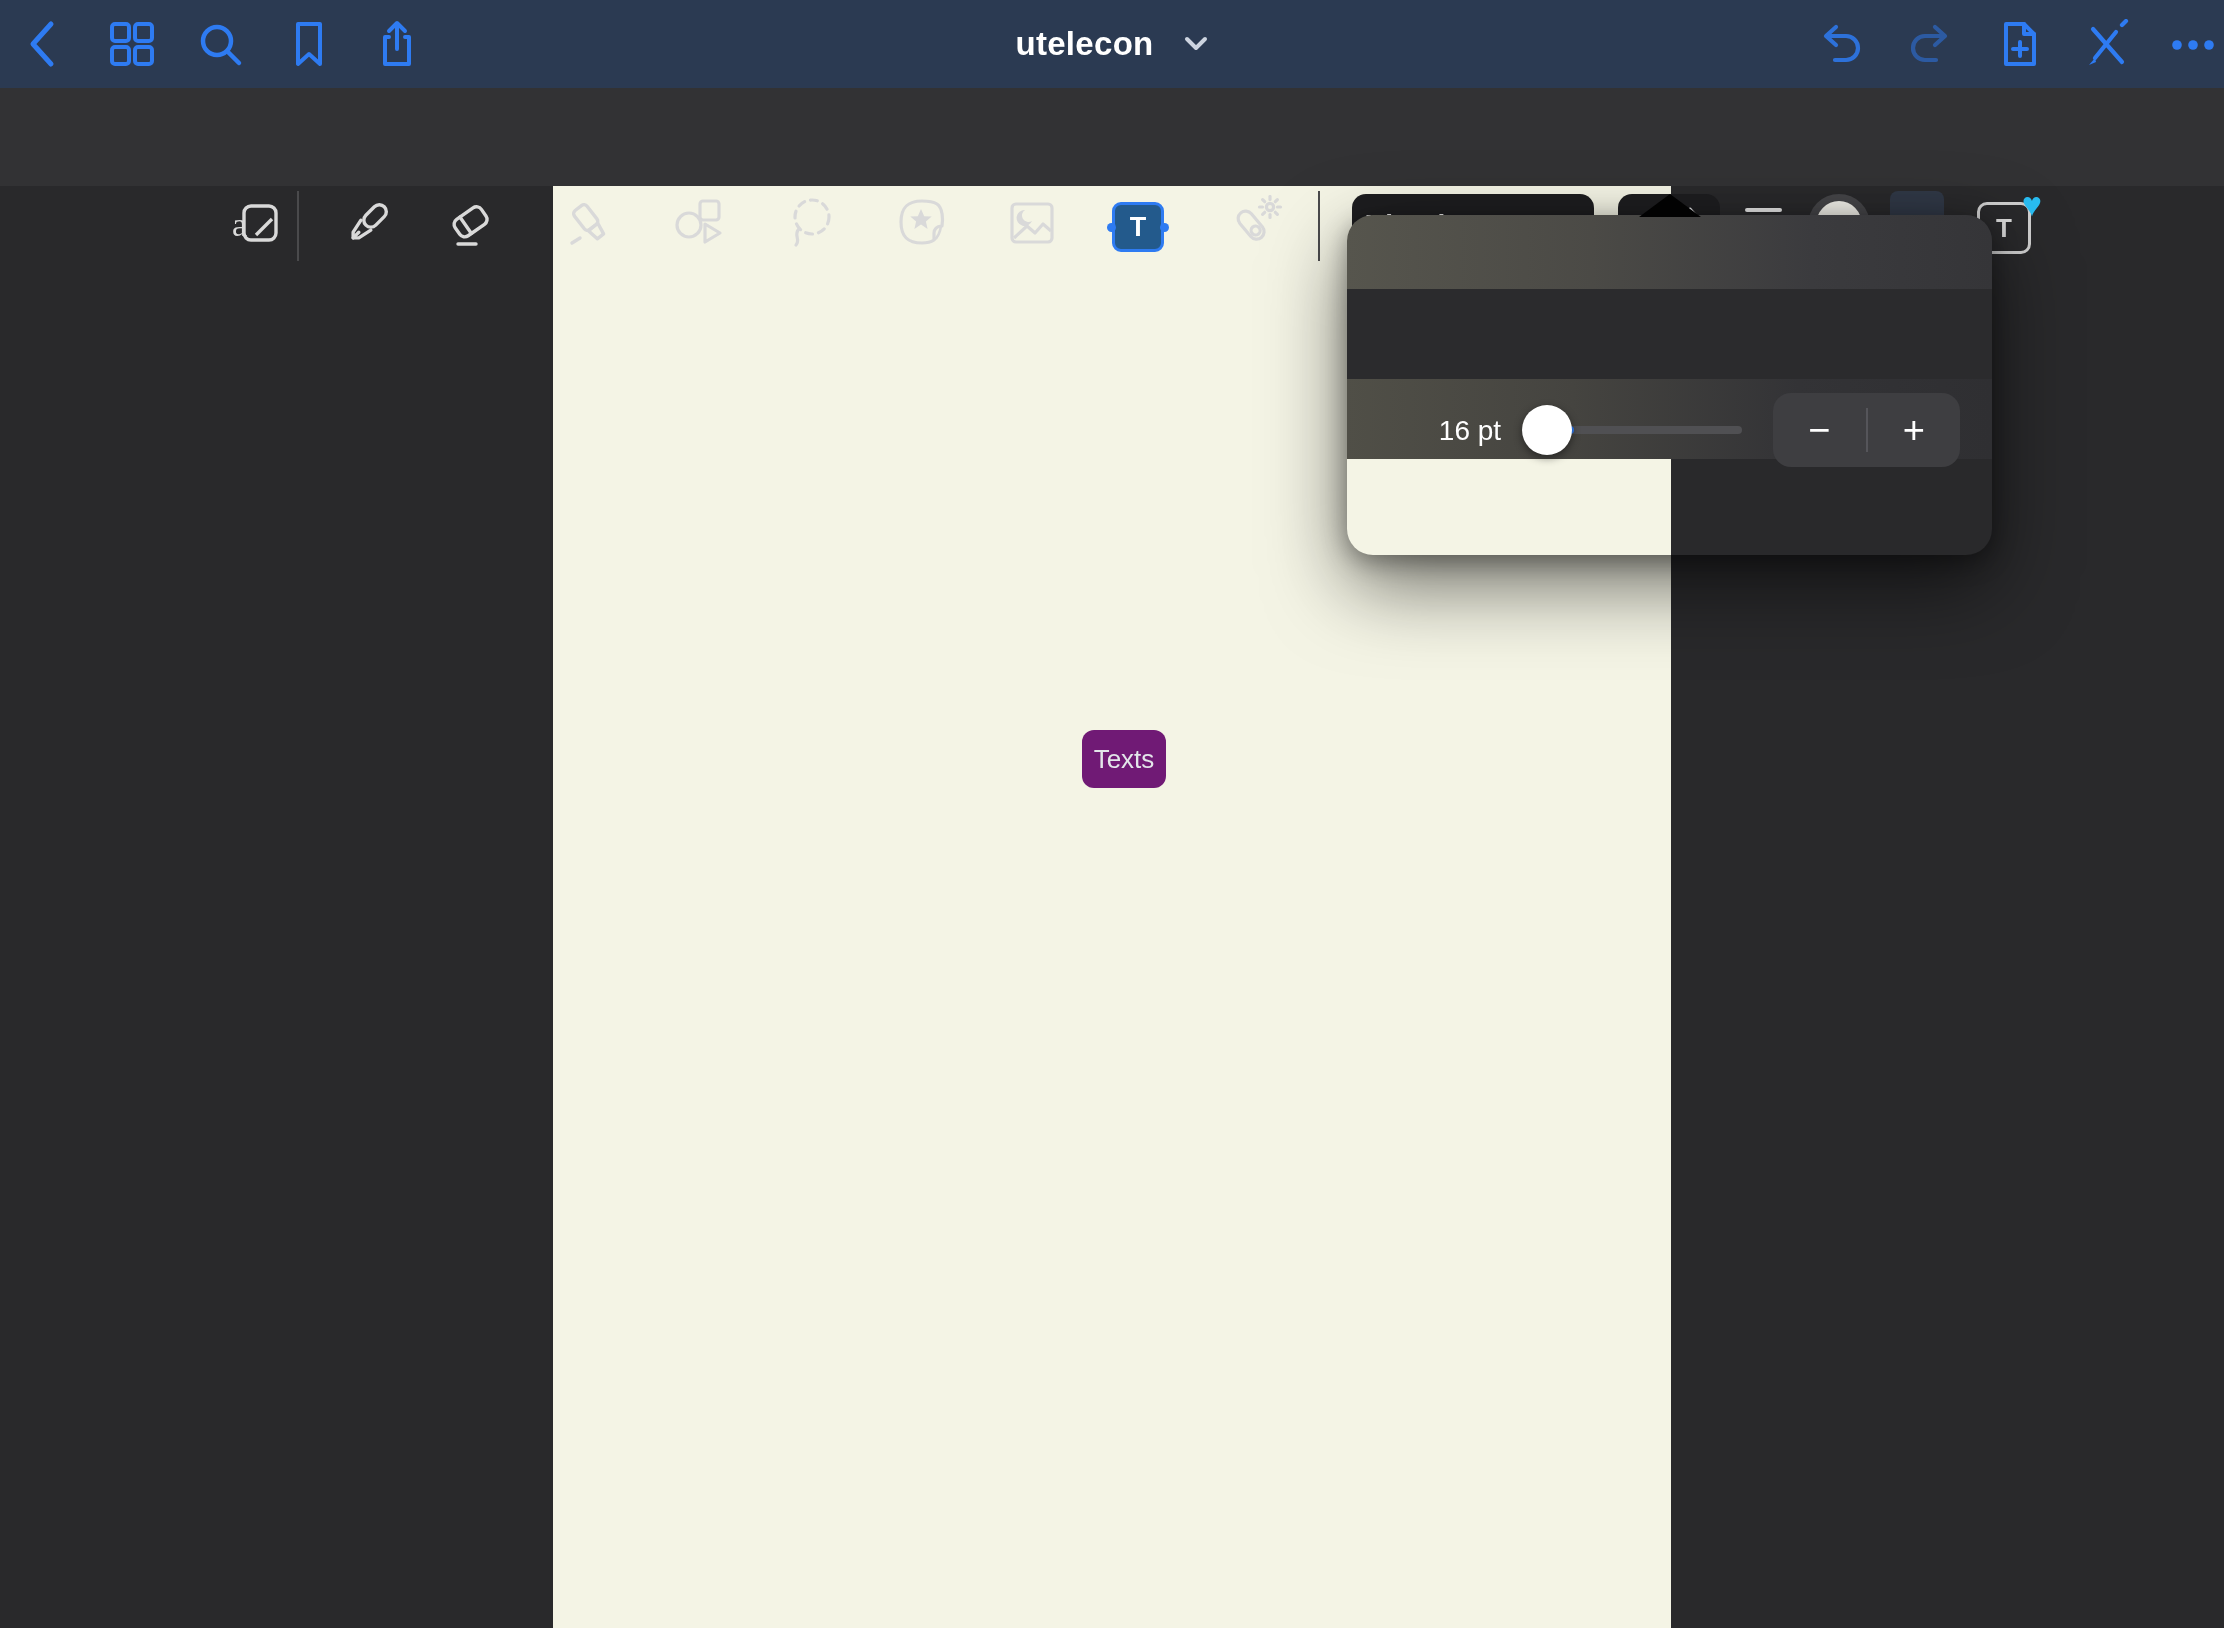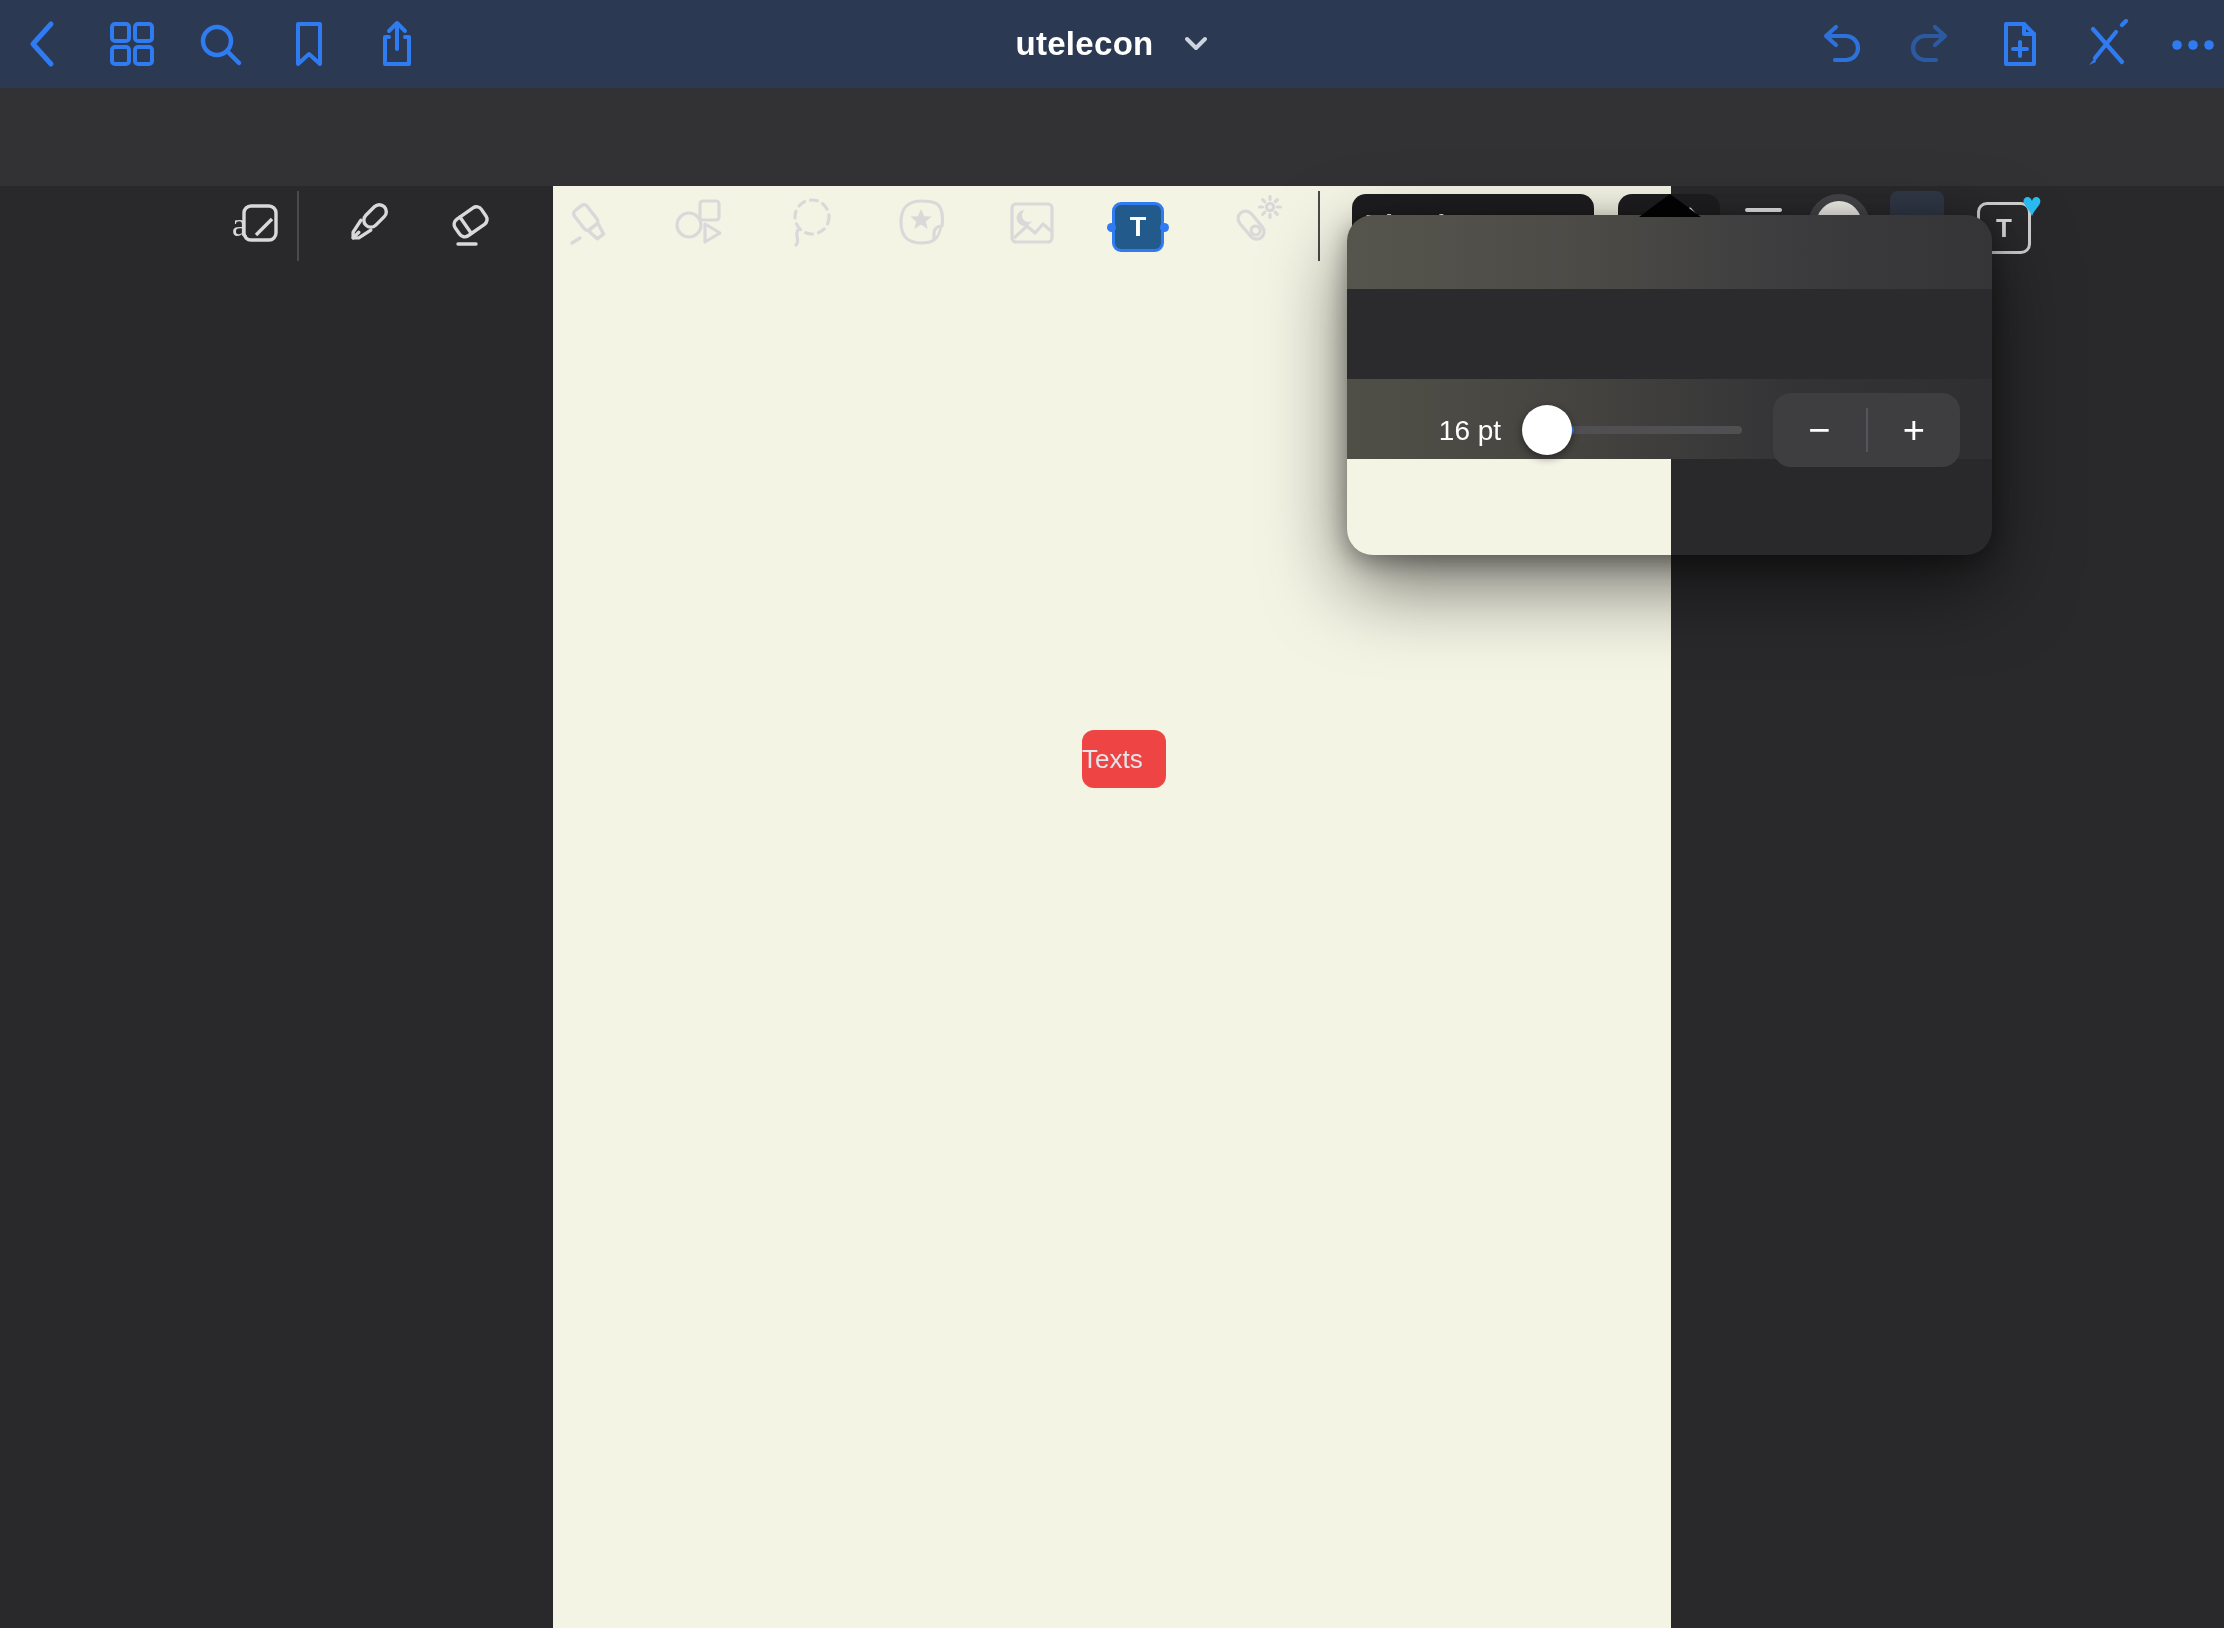--- a/index.html
+++ b/index.html
@@ -59,22 +59,22 @@
     position:absolute;left:1977px;top:114px;width:48px;height:46px;border:3px solid #cfcfcf;border-radius:10px;
     display:flex;align-items:center;justify-content:center;color:#d9d9d9;font-size:26px;font-weight:700;cursor:pointer;
   }
   .tstyle .heart{position:absolute;right:-14px;top:-18px;font-size:34px;line-height:1;font-weight:400;}
   
   .page{
     position:absolute;left:553px;top:186px;width:1118px;height:1442px;
     background:#f4f4e5;z-index:1;
   }
   .text-chip{
-    position:absolute;left:1082px;top:730px;width:84px;height:58px;background:#ef4444;border-radius:12px;
-    display:flex;align-items:center;color:#e3e6ea;font-size:26px;z-index:5;cursor:pointer;
+    position:absolute;left:1082px;top:730px;width:84px;height:58px;background:#701a75;border-radius:12px;
+    display:flex;align-items:center;justify-content:center;color:#e3e6ea;font-size:26px;z-index:5;cursor:pointer;
   }
   
   .popover{
     position:absolute;left:1347px;top:215px;width:645px;height:340px;border-radius:26px;
     overflow:hidden;z-index:40;box-shadow:0 30px 80px rgba(0,0,0,.55), 0 6px 24px rgba(0,0,0,.35);
   }
   .pop-arrow{
     position:absolute;left:1639px;top:194px;width:0;height:0;z-index:41;
     border-left:31px solid transparent;border-right:31px solid transparent;border-bottom:23px solid #020202;
   }

